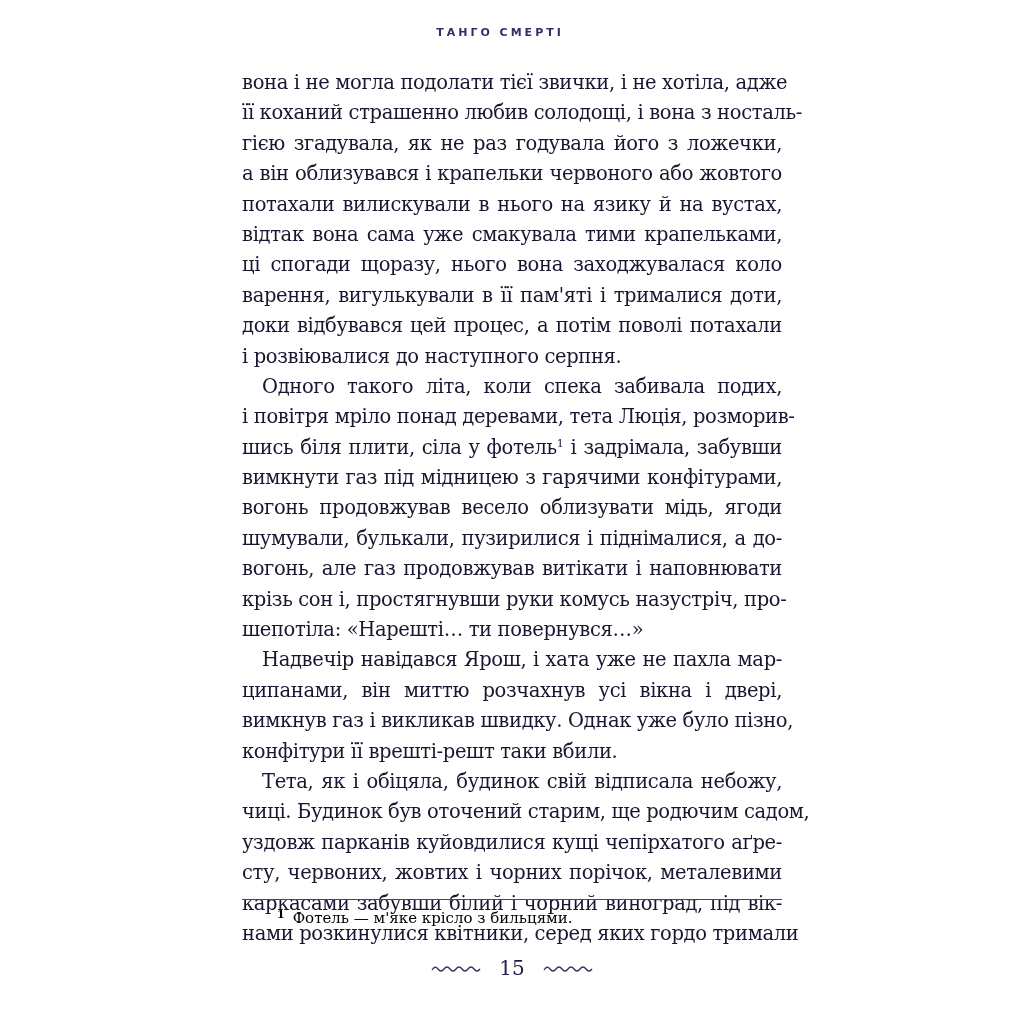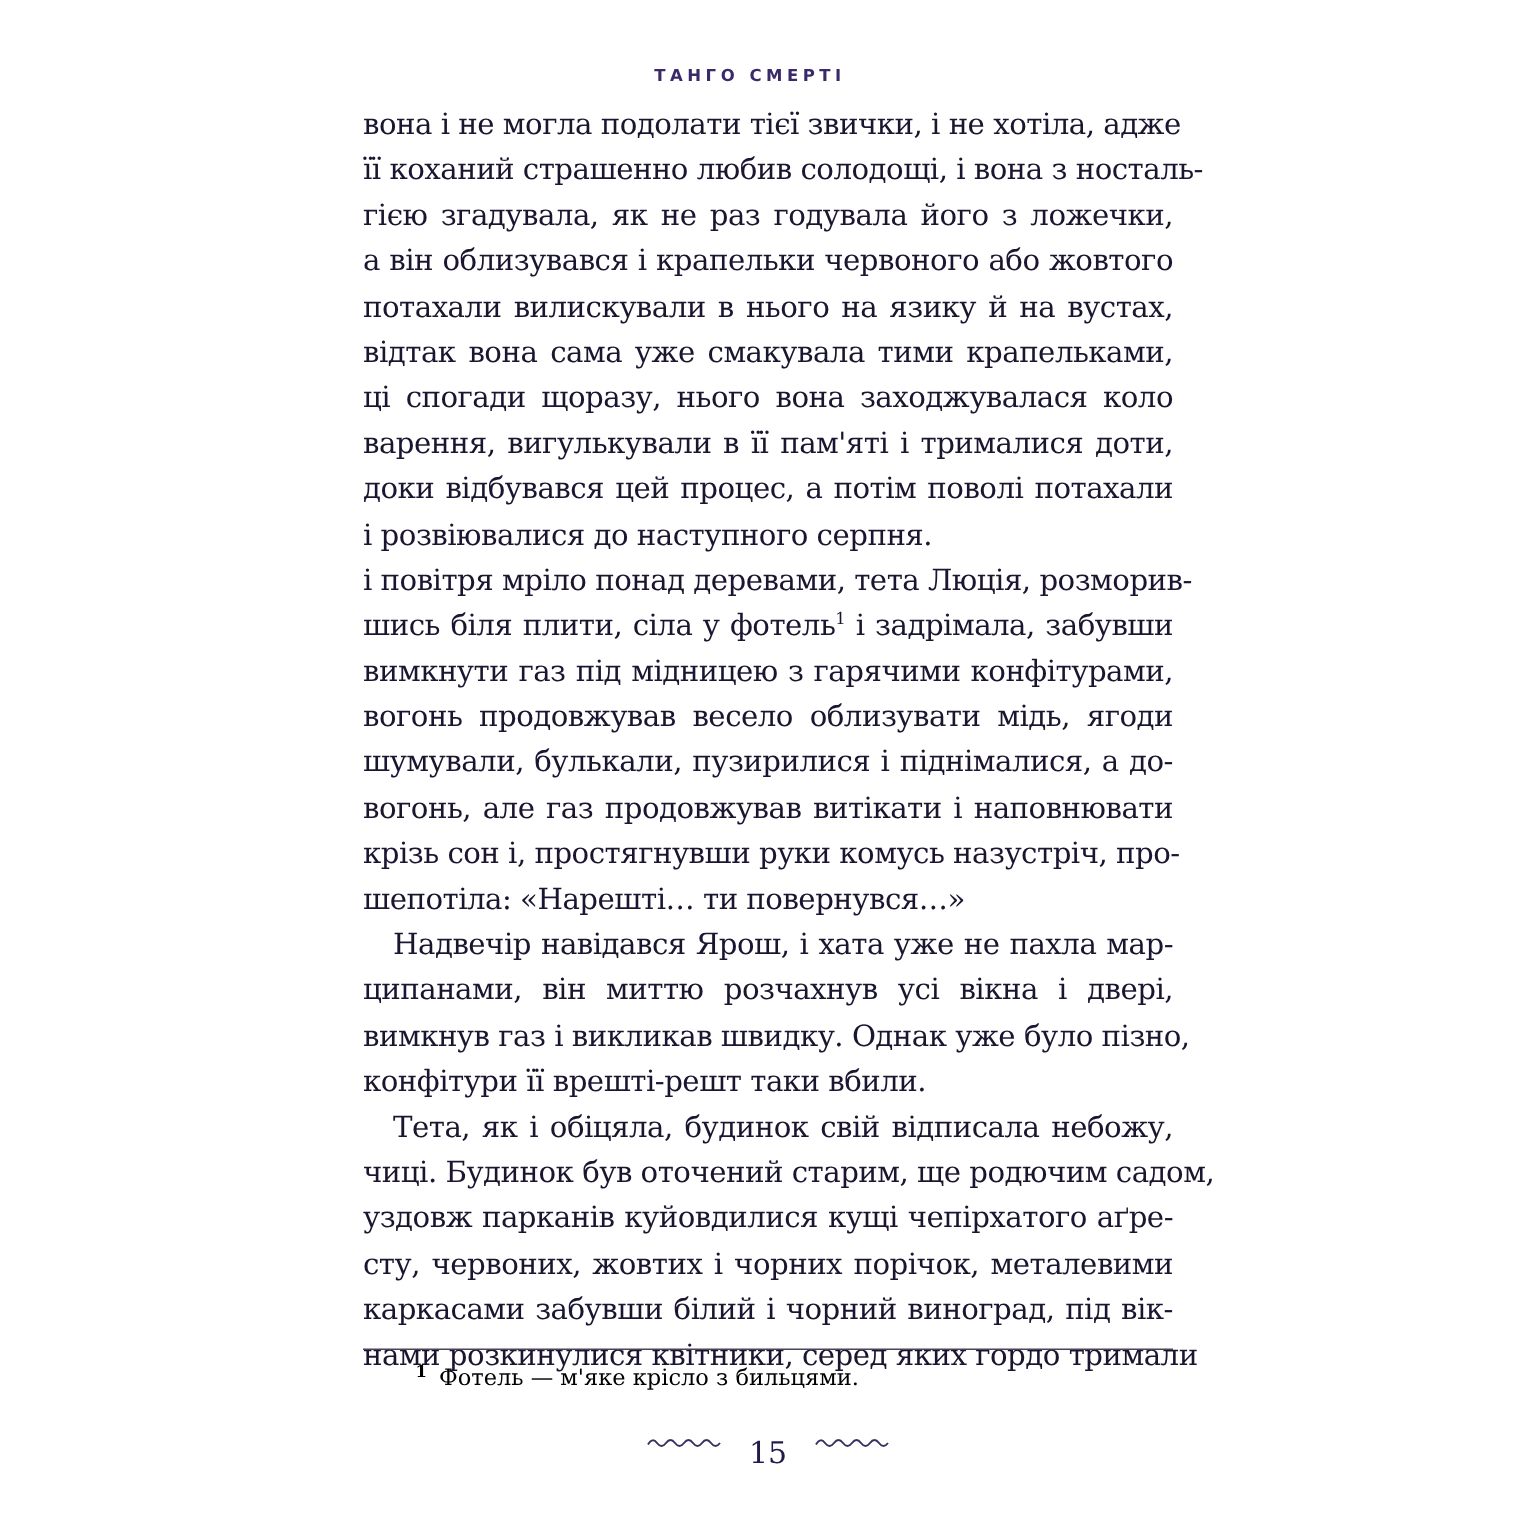--- a/index.html
+++ b/index.html
@@ -3,21 +3,21 @@
 <meta charset="utf-8">
 <style>
   html, body { margin: 0; padding: 0; }
   body {
     width: 1024px; height: 1024px; background: #ffffff;
     position: relative; overflow: hidden;
     font-family: "DejaVu Serif", "Liberation Serif", serif;
     color: #1c1530;
   }
   .running-head {
-    position: absolute; top: 44px; left: 0; width: 1000px;
+    position: absolute; top: 26px; left: 0; width: 1000px;
     text-align: center; font-family: "DejaVu Sans", sans-serif;
     font-size: 11px; letter-spacing: 3px; font-weight: bold; color: #3a2a6a;
   }
   .text-block {
     position: absolute; left: 242px; top: 68px; width: 540px;
   }
   .line {
     display: block; height: 30.4px; line-height: 30.4px;
     font-size: 19.5px; text-align: justify; text-align-last: justify;
     white-space: nowrap; overflow: visible; letter-spacing: -0.35px;
@@ -28,41 +28,42 @@
   .footnote-rule {
     position: absolute; left: 242px; top: 899px; width: 540px; height: 0;
     border-top: 1.5px solid #4a4458;
   }
   .footnote {
     position: absolute; left: 277px; top: 908px; font-size: 15px; color: #000000;
   }
   .footnote .num { font-weight: bold; font-size: 11px; vertical-align: 5px; margin-right: 8px; }
   .folio {
     position: absolute; top: 956px; left: 0; width: 1024px;
-    display: flex; justify-content: center; align-items: flex-start; gap: 18px;
+    display: flex; justify-content: center; align-items: center; gap: 18px;
   }
   .folio .num { font-size: 20px; color: #241a4a; }
   .wave svg { display: block; }
 </style>
 </head>
 <body>
 
 <div class="running-head">ТАНГО СМЕРТІ</div>
 
 <div class="text-block">
   <span class="line">вона і не могла подолати тієї звички, і не хотіла, адже</span>
   <span class="line">її коханий страшенно любив солодощі, і вона з носталь-</span>
   <span class="line">гією згадувала, як не раз годувала його з ложечки,</span>
   <span class="line">а він облизувався і крапельки червоного або жовтого</span>
   <span class="line">потахали вилискували в нього на язику й на вустах,</span>
   <span class="line">відтак вона сама уже смакувала тими крапельками,</span>
   <span class="line">ці спогади щоразу, нього вона заходжувалася коло</span>
   <span class="line">варення, вигулькували в її пам'яті і трималися доти,</span>
   <span class="line">доки відбувався цей процес, а потім поволі потахали</span>
   <span class="line last">і розвіювалися до наступного серпня.</span>
+  <span class="line indent">Одного такого літа, коли спека забивала подих,</span>
   <span class="line">і повітря мріло понад деревами, тета Люція, розморив-</span>
   <span class="line"><span>шись біля плити, сіла у фотель</span><sup>1</sup><span> і задрімала, забувши</span></span>
   <span class="line">вимкнути газ під мідницею з гарячими конфітурами,</span>
   <span class="line">вогонь продовжував весело облизувати мідь, ягоди</span>
   <span class="line">шумували, булькали, пузирилися і піднімалися, а до-</span>
   <span class="line">вогонь, але газ продовжував витікати і наповнювати</span>
   <span class="line">крізь сон і, простягнувши руки комусь назустріч, про-</span>
   <span class="line last">шепотіла: «Нарешті… ти повернувся…»</span>
   <span class="line indent">Надвечір навідався Ярош, і хата уже не пахла мар-</span>
   <span class="line">ципанами, він миттю розчахнув усі вікна і двері,</span>

